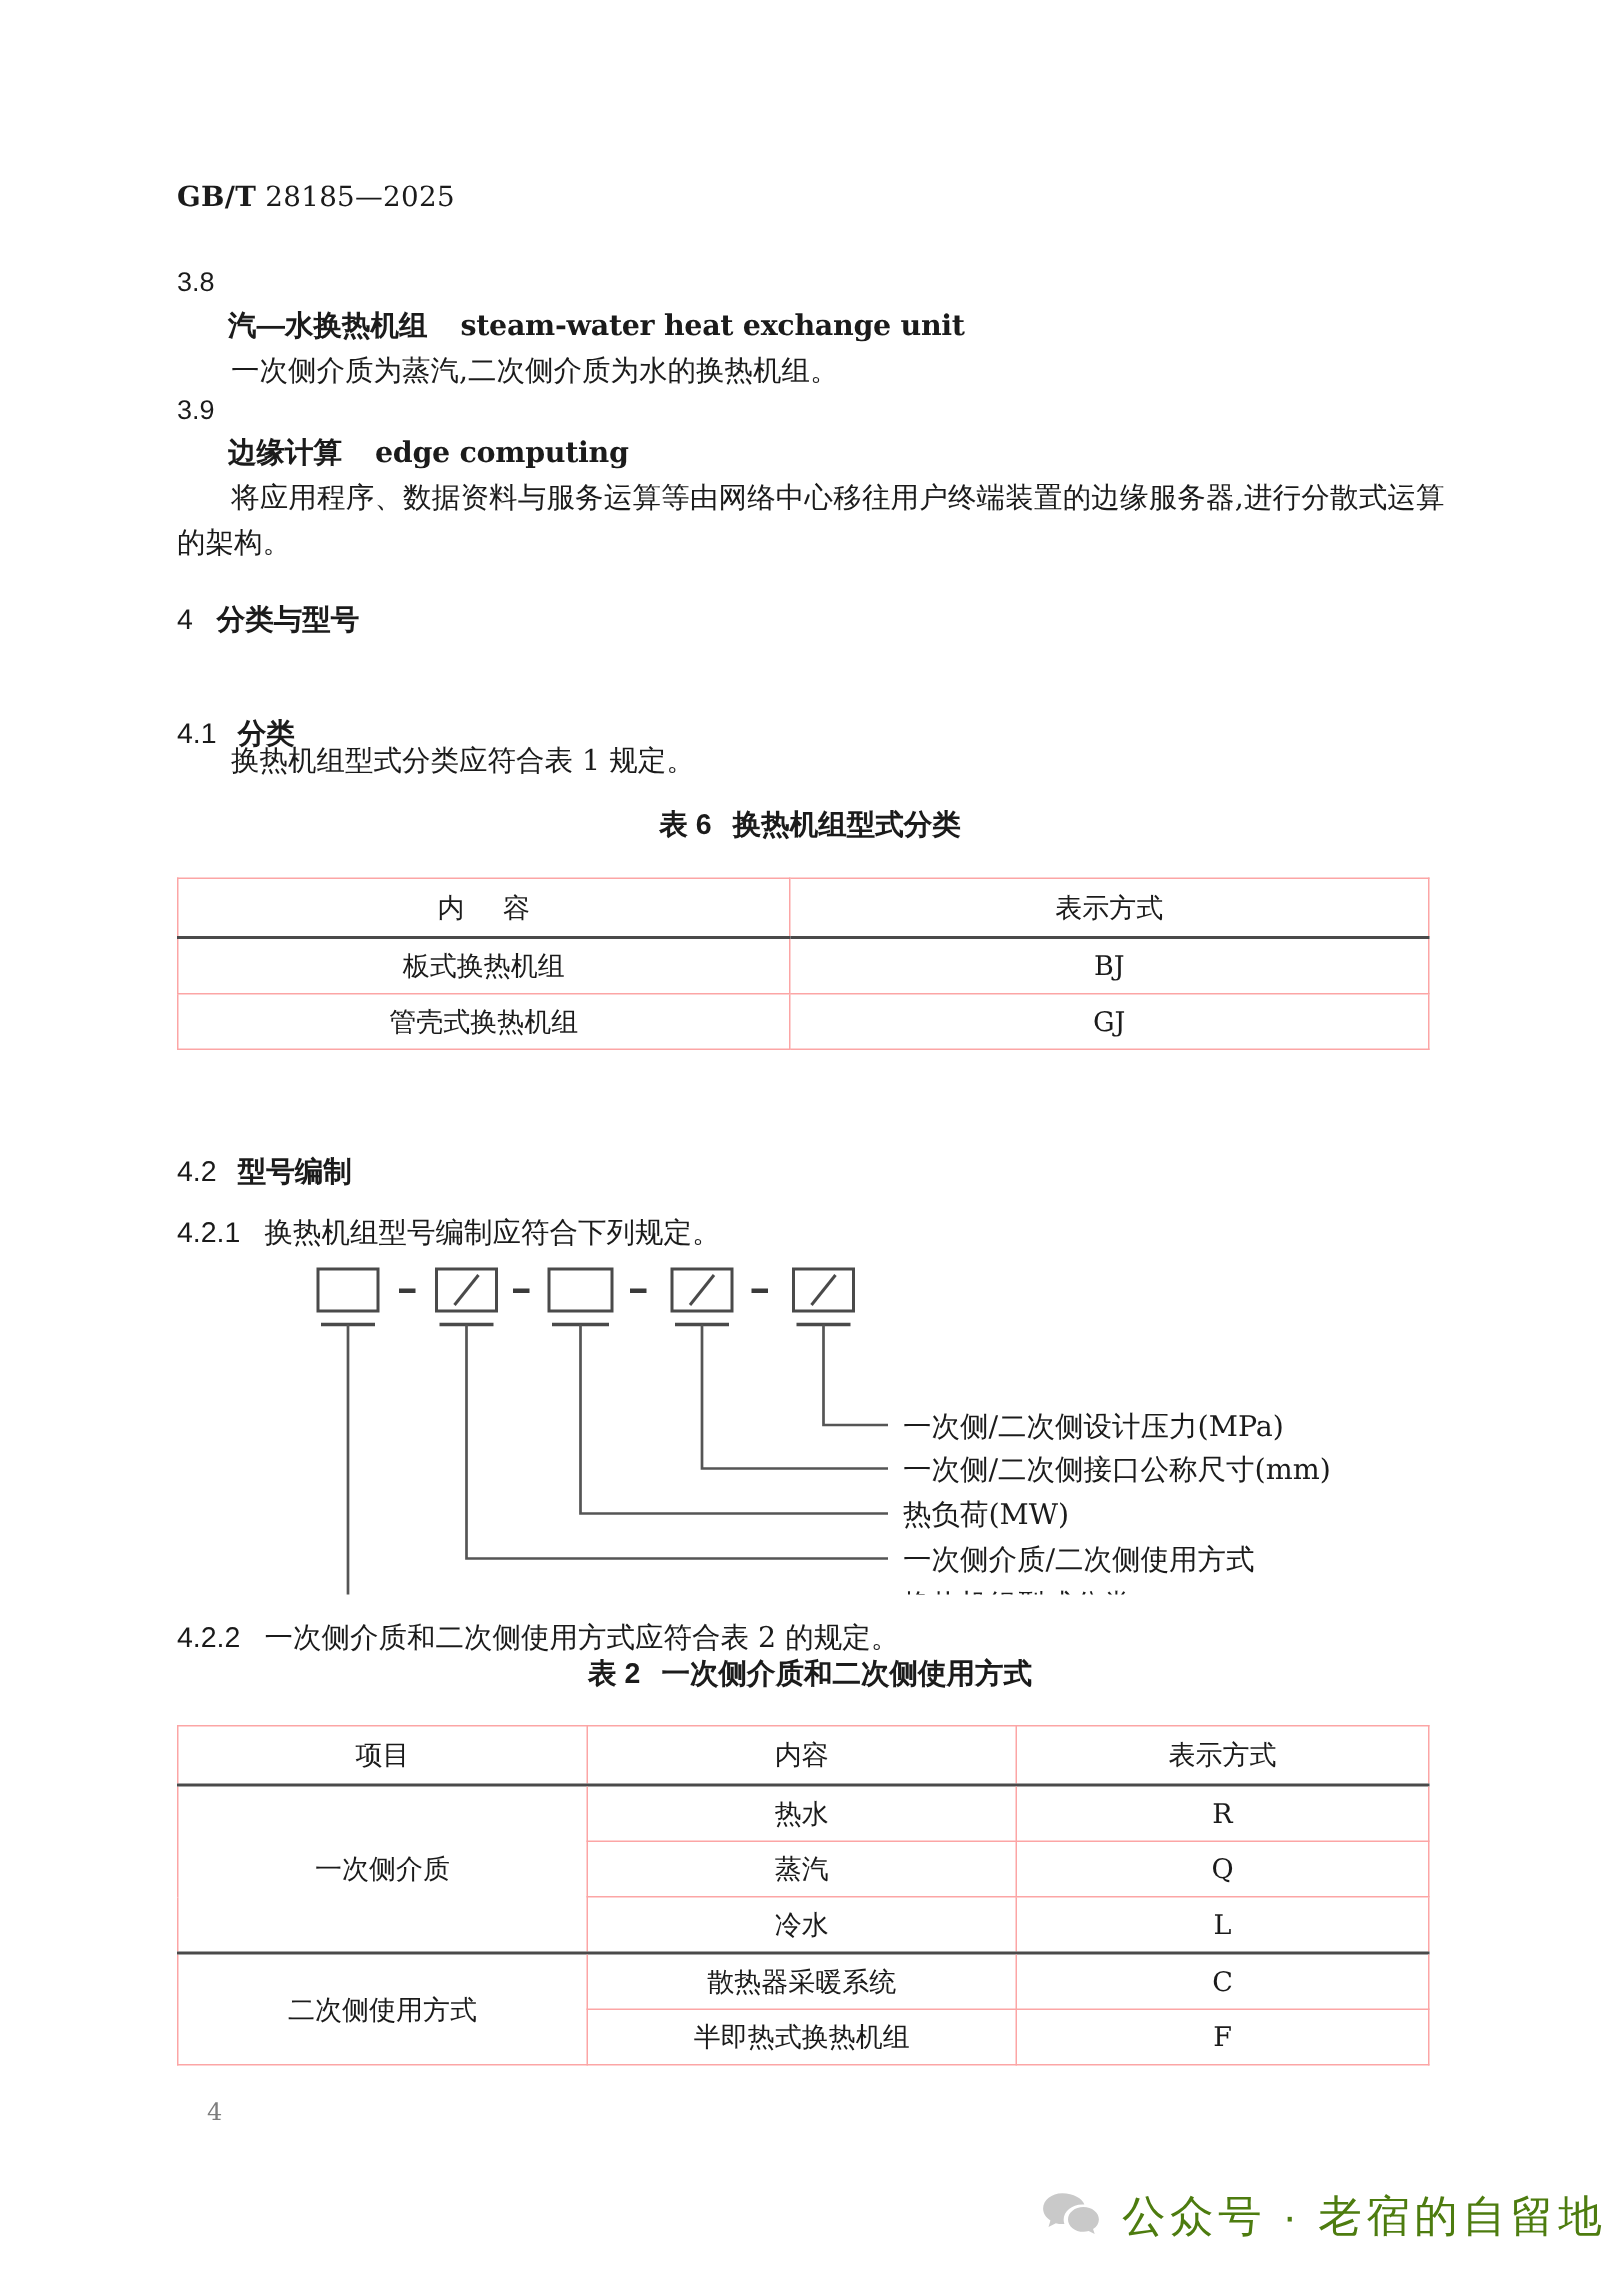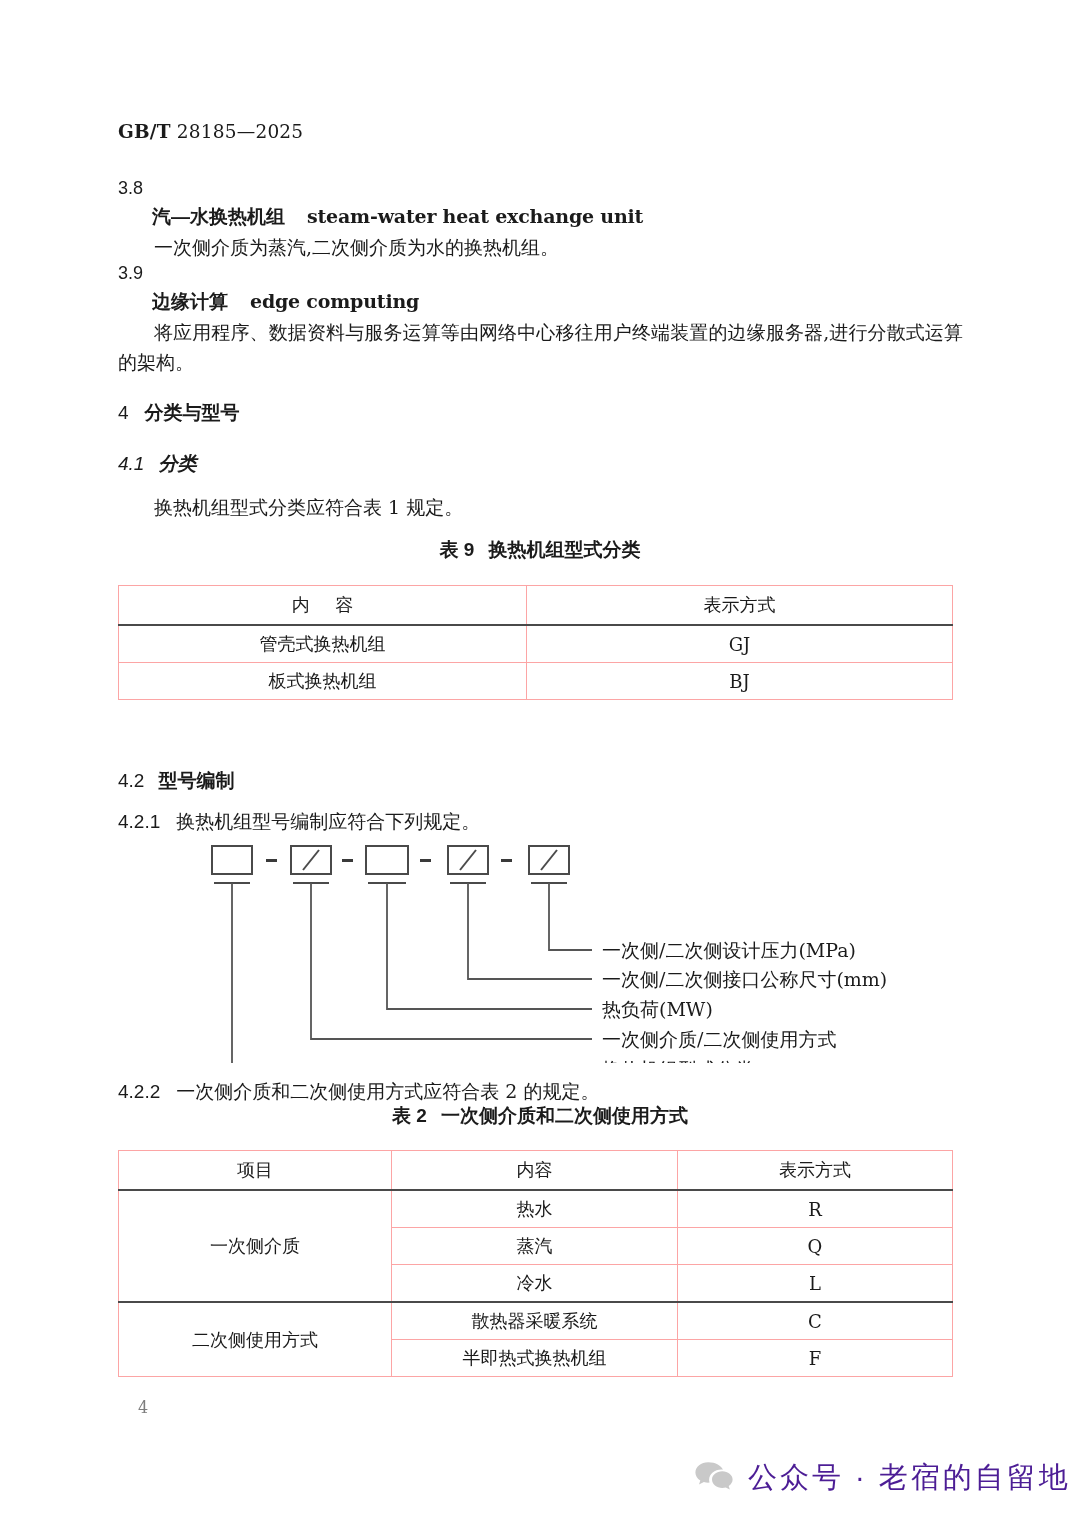--- a/index.html
+++ b/index.html
@@ -154,21 +154,21 @@
     color: #7d7d7d;
     font-family: "DejaVu Serif", "Liberation Serif", serif;
   }
   .watermark {
     position: absolute;
     left: 694px;
     top: 1458px;
     display: flex;
     align-items: center;
     gap: 14px;
-    color: #4c1d95;
+    color: #4d7c0f;
   }
   .watermark .wm-text {
     font-size: 29px;
     font-family: "Liberation Sans", sans-serif;
     letter-spacing: 3px;
     white-space: nowrap;
   }
   .watermark .wm-icon { display: block; }
 </style>
 </head>
@@ -190,42 +190,42 @@
   <div class="clause-num" style="top:263px;">3.9</div>
   <div class="term-line" style="top:289px;">
     <span>边缘计算</span><span class="en">edge computing</span>
   </div>
   <div class="para" style="top:317px;">将应用程序、数据资料与服务运算等由网络中心移往用户终端装置的边缘服务器,进行分散式运算的架构。</div>
 
   <div class="heading-1" style="top:400px;">
     <span class="hnum">4</span><span>分类与型号</span>
   </div>
 
-  <div class="heading-2" style="top:451px;font-style:italic;">
+  <div class="heading-2" style="top:476px;">
     <span class="hnum">4.1</span><span>分类</span>
   </div>
   <div class="para" style="top:492px;">换热机组型式分类应符合表 1 规定。</div>
 
   <div class="table-caption" style="top:537px;">
-    <span class="capnum">表 9</span><span>换热机组型式分类</span>
+    <span class="capnum">表 6</span><span>换热机组型式分类</span>
   </div>
 
   <table class="std" style="top:585px;">
     <tbody>
       <tr class="headrow">
         <td style="width:407px;"><span class="sp">内  容</span></td>
         <td>表示方式</td>
       </tr>
       <tr>
+        <td>板式换热机组</td>
+        <td>BJ</td>
+      </tr>
+      <tr>
         <td>管壳式换热机组</td>
         <td>GJ</td>
-      </tr>
-      <tr>
-        <td>板式换热机组</td>
-        <td>BJ</td>
       </tr>
     </tbody>
   </table>
 
   <div class="heading-2" style="top:768px;">
     <span class="hnum">4.2</span><span>型号编制</span>
   </div>
   <div class="numbered-para" style="top:809px;">
     <span class="pnum">4.2.1</span><span>换热机组型号编制应符合下列规定。</span>
   </div>

